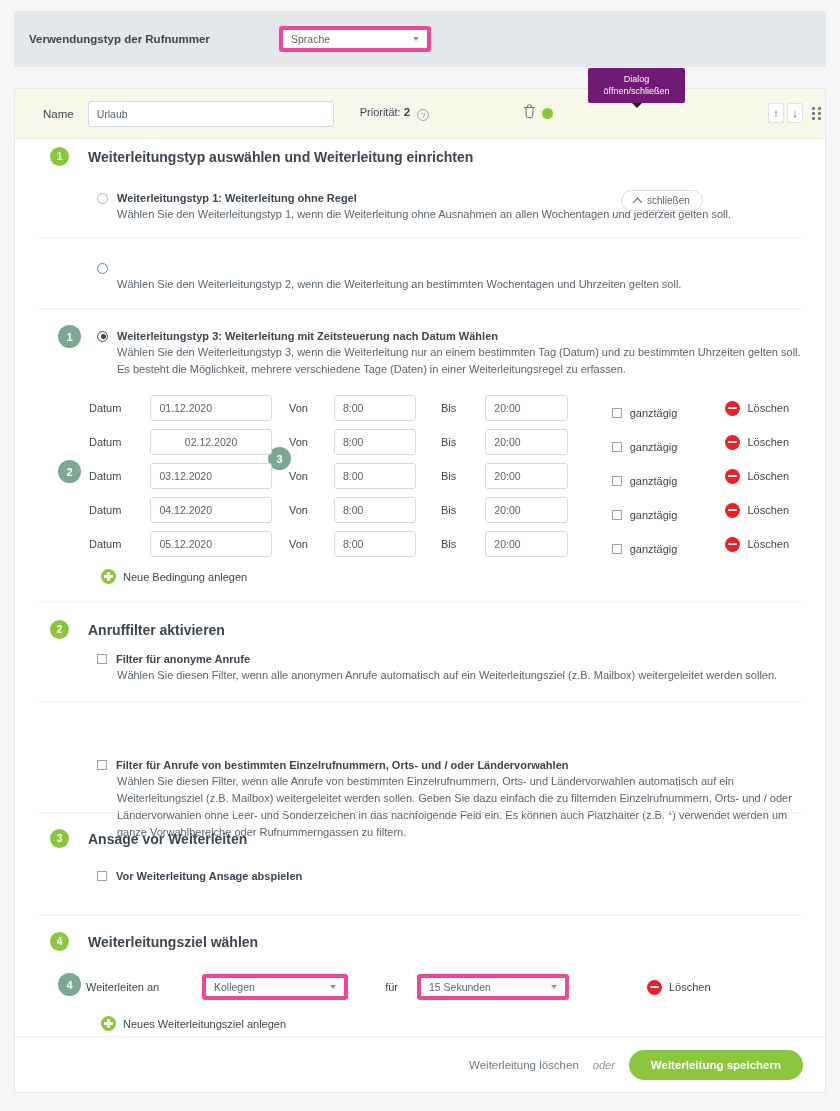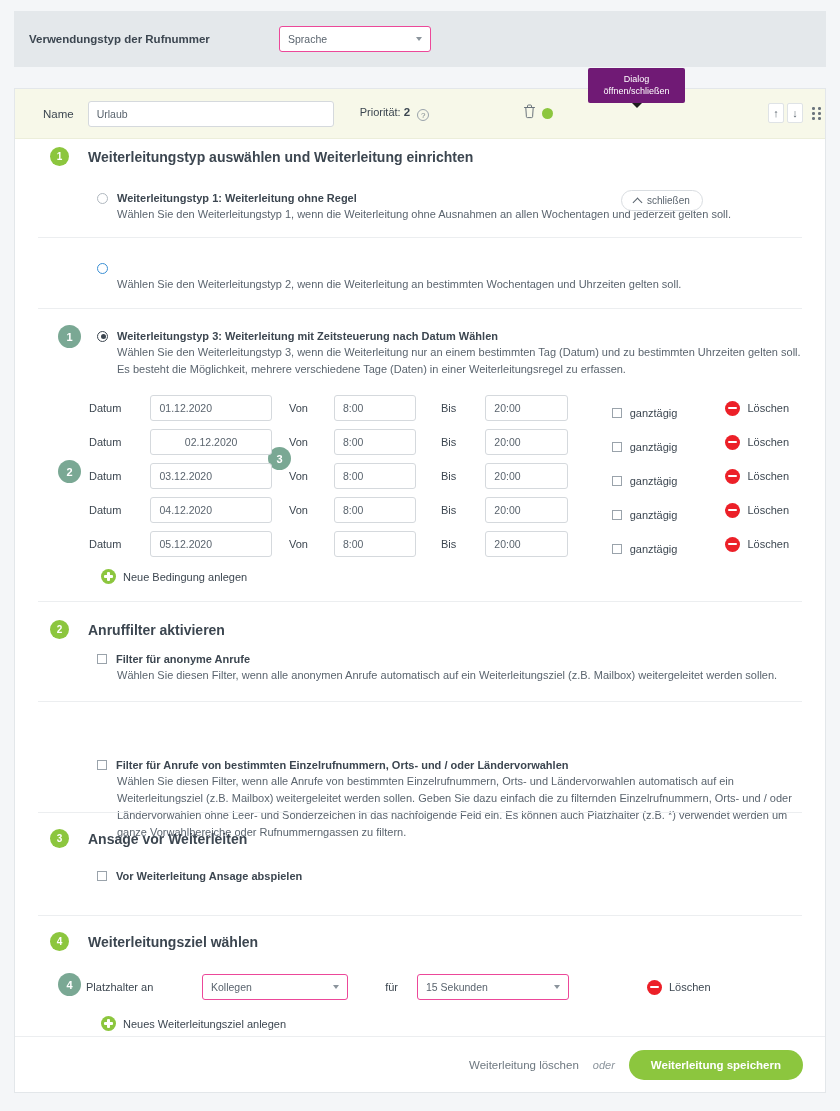--- a/index.html
+++ b/index.html
@@ -20,21 +20,21 @@
     background: #e4e8eb;
     display: flex; align-items: center;
   }
   .topbar-label {
     margin-left: 15px; width: 250px;
     font-size: 11.5px; font-weight: bold; color: #3c4650;
   }
   .select {
     position: relative;
     height: 26px; background:#fff;
-    border: 1px solid #ec4899; border-radius: 3px;
+    border: 4px solid #ec4899; border-radius: 3px;
     display:flex; align-items:center;
     padding: 0 22px 0 8px;
     font-size: 10.5px; color:#5a646e;
   }
   .select .caret {
     position:absolute; right: 8px; top: 50%;
     transform: translateY(-50%);
     width:0;height:0;
     border-left:3.5px solid transparent;
     border-right:3.5px solid transparent;
@@ -450,21 +450,21 @@
   <div class="divider" style="position:absolute;left:23px;top:826px;width:764px;"></div>
 
   <div class="sec-title-row" style="position:absolute;left:35px;top:843px;gap:19px;">
     <span class="badge-green">4</span>
     <span class="sec-title">Weiterleitungsziel wählen</span>
   </div>
 
   <span class="badge-teal" style="left:43px;top:884px;">4</span>
 
   <div style="position:absolute;left:71px;top:885px;display:flex;align-items:center;">
-    <span class="row-label" style="width:116px;">Platzhalter an</span>
+    <span class="row-label" style="width:116px;">Weiterleiten an</span>
     <div class="select" style="width:146px;">
       <span>Kollegen</span>
       <span class="caret"></span>
     </div>
     <span class="row-label" style="width:69px;text-align:right;padding-right:19px;">für</span>
     <div class="select" style="width:152px;">
       <span>15 Sekunden</span>
       <span class="caret"></span>
     </div>
     <div class="link-row" style="margin-left:78px;">

